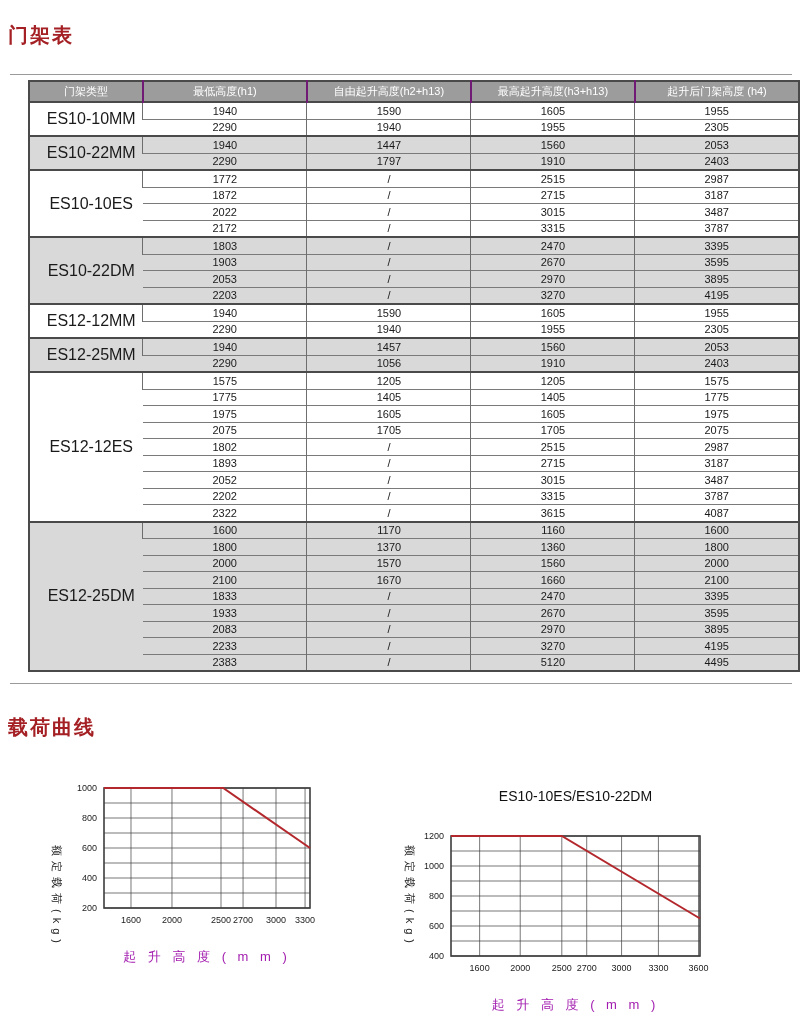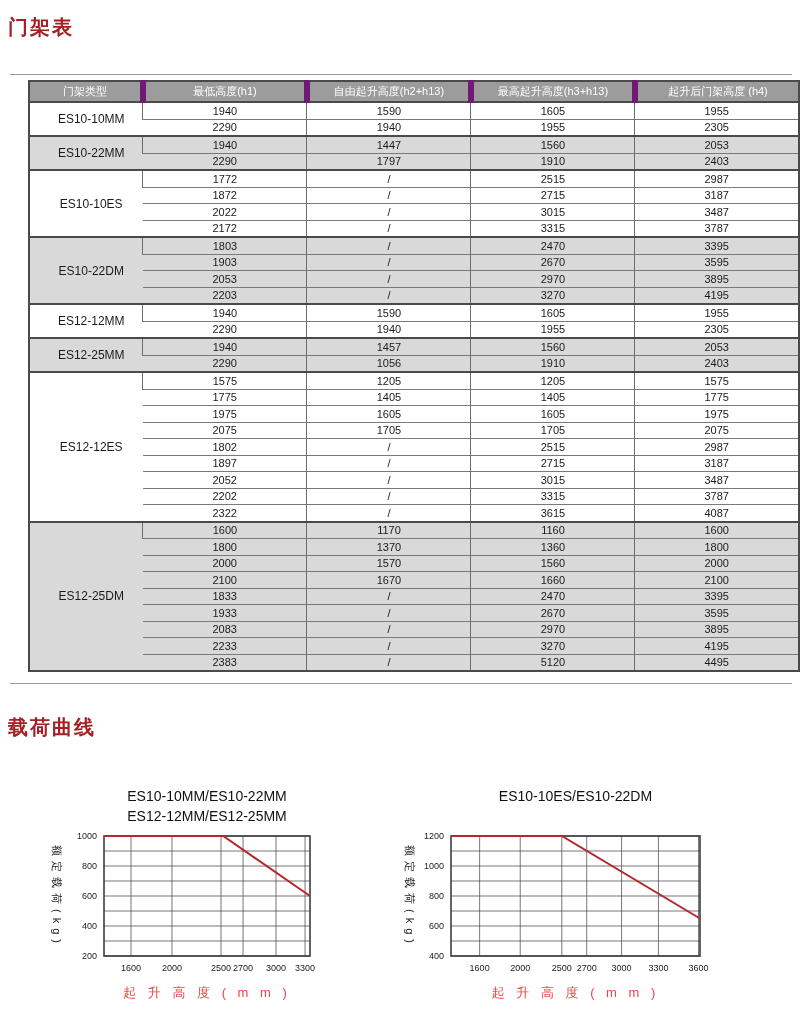--- a/index.html
+++ b/index.html
@@ -4,52 +4,52 @@
 <style>
   html,body{margin:0;padding:0;}
   body{
     width:800px;height:1032px;position:relative;background:#fff;
     font-family:"Liberation Sans","DejaVu Sans",sans-serif;color:#1a1a1a;
     --accent-red:#a42024;--curve-red:#b3282d;--header-bg:#9c9c9c;--header-text:#ffffff;
     --group-gray:#d9d9d9;--border-dark:#4a4a4a;--grid:#3d3d3d;
   }
   .page{position:absolute;inset:0;}
   .section-title{position:absolute;left:8px;font-size:20px;font-weight:bold;color:var(--accent-red);letter-spacing:2px;}
-  #title-mast{top:14px;}
+  #title-mast{top:22px;}
   #title-curve{top:714px;}
   .hairline{position:absolute;left:10px;width:782px;height:0;border-top:1px solid #9a9a9a;}
   #rule-top{top:74px;}
   #rule-bottom{top:683px;}
 
   table.mast{
     position:absolute;left:28px;top:80px;width:772px;
     border-collapse:collapse;table-layout:fixed;
     border:2px solid var(--border-dark);
     font-size:11px;
   }
   table.mast th{
     height:19px;background:var(--header-bg);color:var(--header-text);
-    font-weight:normal;text-align:center;border-left:6px solid #701a75;padding:0;
+    font-weight:normal;text-align:center;border-left:2px solid #701a75;padding:0;
   }
   table.mast th:first-child{border-left:none;}
   table.mast td{
     height:15.5px;text-align:center;padding:0;
     border-top:1px solid #7a7a7a;border-left:1px solid #6e6e6e;
     background:#fff;
   }
   table.mast td:first-child{border-left:none;}
   table.mast tr.g td{background:var(--group-gray);}
   table.mast tr.gstart td{border-top:2px solid var(--border-dark);}
-  table.mast td.model{font-size:12px;padding-left:10px;}
+  table.mast td.model{font-size:16px;padding-left:10px;}
 
   .chart-block{position:absolute;top:782px;width:360px;height:240px;}
   #chart-left{left:40px;}
   #chart-right{left:393px;}
   .chart-titles{font-size:14px;line-height:20px;text-align:center;padding-top:4px;height:44px;color:#111;}
-  .xtitle{font-size:13px;letter-spacing:4px;text-align:center;margin-top:4px;color:#ef4444;}
+  .xtitle{font-size:13px;letter-spacing:4px;text-align:center;margin-top:16px;color:#a21caf;}
   .ytitle{
     position:absolute;left:24px;top:63px;white-space:nowrap;
     transform:rotate(90deg);transform-origin:0 0;
     font-size:11px;letter-spacing:5px;color:#222;
   }
   .svg-mount{line-height:0;}
 </style>
 </head>
 <body style="--accent-red: #a42024; --curve-red: #b3282d; --header-bg: #9c9c9c; --header-text: #ffffff; --group-gray: #d9d9d9; --border-dark: #4a4a4a; --grid: #3d3d3d;">
 
@@ -204,21 +204,21 @@
           <td>1705</td>
           <td>2075</td>
         </tr>
         <tr class="w">
           <td>1802</td>
           <td>/</td>
           <td>2515</td>
           <td>2987</td>
         </tr>
         <tr class="w">
-          <td>1897</td>
+          <td>1893</td>
           <td>/</td>
           <td>2715</td>
           <td>3187</td>
         </tr>
         <tr class="w">
           <td>2052</td>
           <td>/</td>
           <td>3015</td>
           <td>3487</td>
         </tr>
@@ -290,24 +290,20 @@
           <td>4495</td>
         </tr>
       </tbody>
   </table>
 
   <div id="rule-bottom" class="hairline"></div>
 
   <div id="title-curve" class="section-title">载荷曲线</div>
 
   <div id="chart-left" class="chart-block">
-    <div class="chart-titles" style="margin-left:64px;width:206px">
-      <div>ES10-10MM/ES10-22MM</div>
-      <div>ES12-12MM/ES12-25MM</div>
-    </div>
     <div class="ytitle">额定载荷(kg)</div>
     <div class="svg-mount" id="mount-0"><svg width="330" height="150">
           <g stroke="#3d3d3d" stroke-width="0.7">
             <line x1="64" y1="126" x2="270" y2="126"></line>
             <line x1="64" y1="111" x2="270" y2="111"></line>
             <line x1="64" y1="96" x2="270" y2="96"></line>
             <line x1="64" y1="81" x2="270" y2="81"></line>
             <line x1="64" y1="66" x2="270" y2="66"></line>
             <line x1="64" y1="51" x2="270" y2="51"></line>
             <line x1="64" y1="36" x2="270" y2="36"></line>

